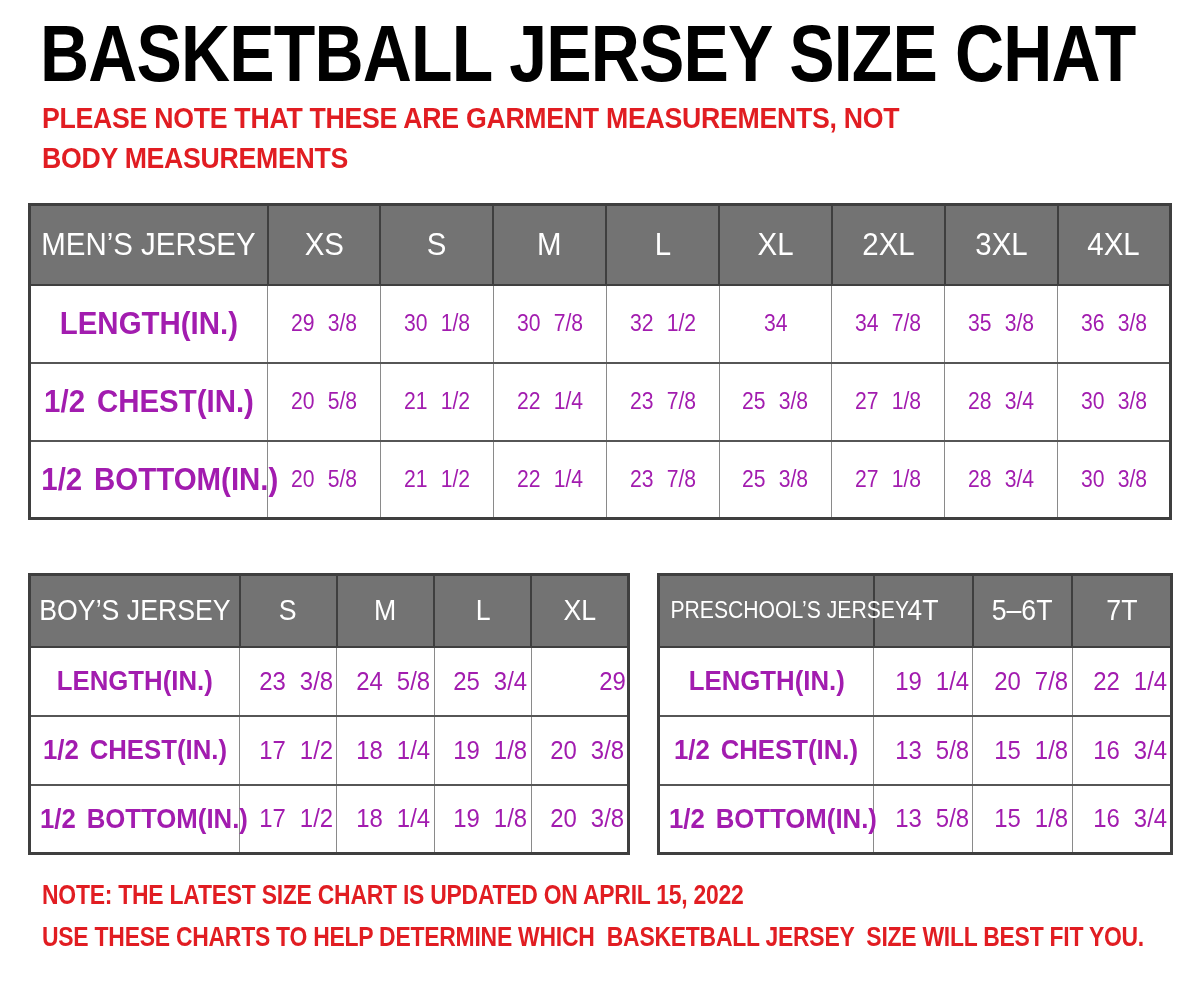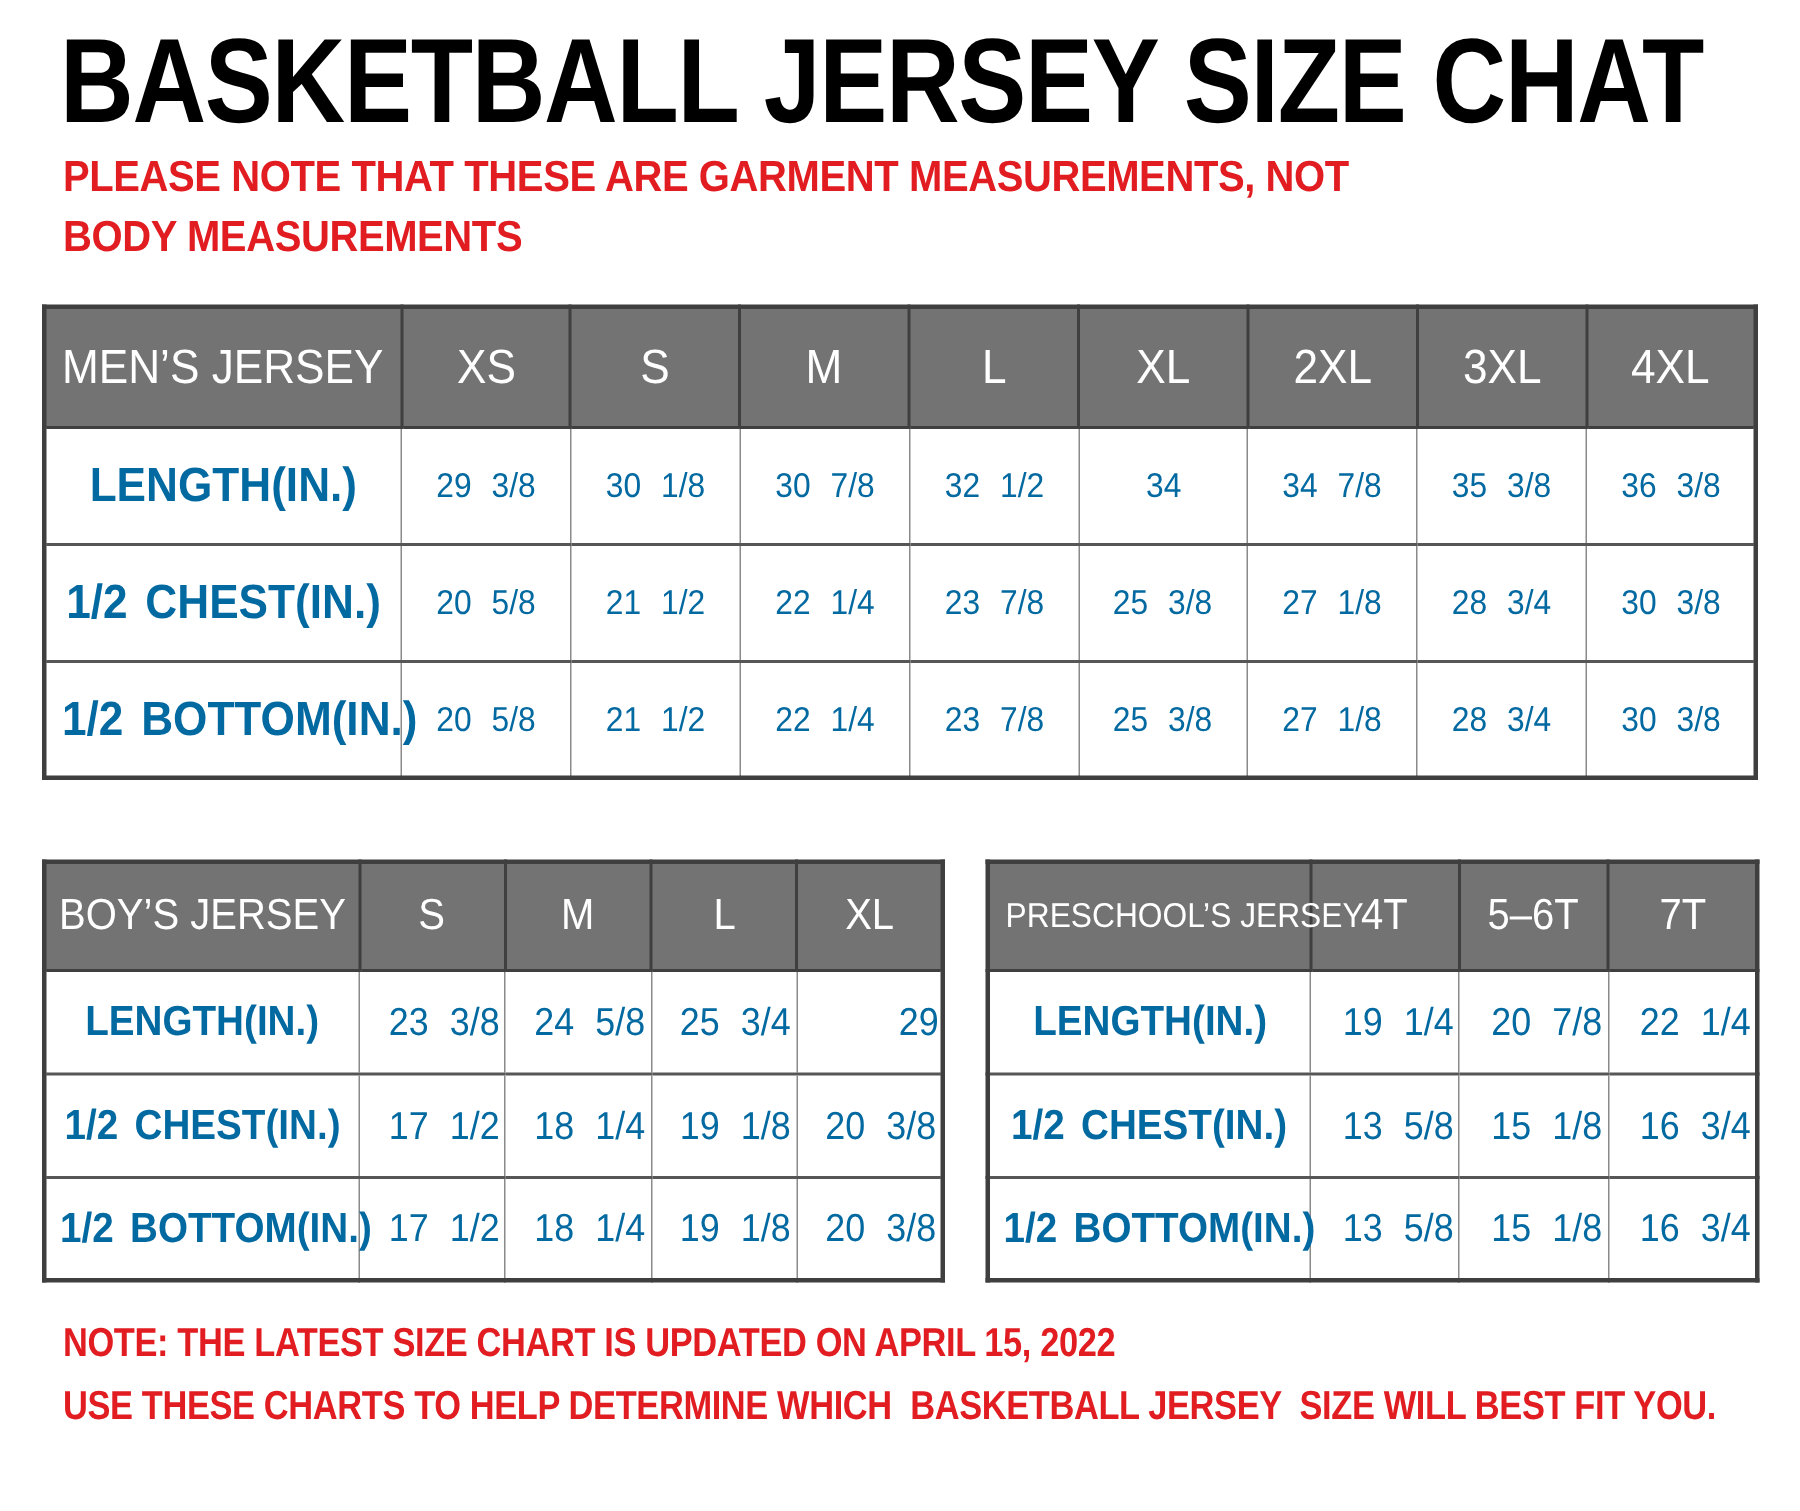--- a/index.html
+++ b/index.html
@@ -39,21 +39,21 @@
   #boys-table{width:602px;}
   #preschool-table{width:516px;}
 
   .size-table th{
     background:var(--hdr-gray);color:#ffffff;font-weight:normal;
     border:2px solid var(--line-dark);padding:0;text-align:center;vertical-align:middle;
   }
   .size-table td{
     border:1px solid var(--line-light);
     border-top:2px solid var(--line-mid);
-    padding:0;text-align:center;vertical-align:middle;color:#0369a1;
+    padding:0;text-align:center;vertical-align:middle;color:#a21caf;
     word-spacing:8px;
   }
   .size-table td.row-label{font-weight:bold;word-spacing:4px;}
 
   #mens-table thead tr{height:80px;}
   #mens-table tbody tr{height:78px;}
   #mens-table th{font-size:32px;}
   #mens-table td.row-label{font-size:32px;}
   #mens-table td.val{font-size:23px;}
   #mens-table col.c-label{width:238px;}

